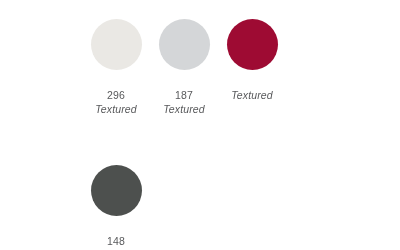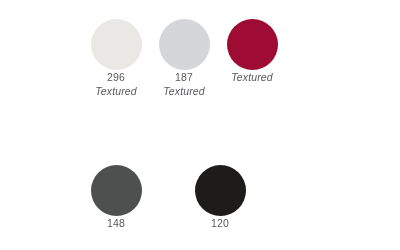--- a/index.html
+++ b/index.html
@@ -37,20 +37,21 @@
     flex-direction: column;
     align-items: center;
   }
   .swatch-dot {
     width: 51px;
     height: 51px;
     border-radius: 50%;
     flex: 0 0 auto;
   }
   .swatch-label {
+    margin-top: 18px;
     text-align: center;
     color: #58595b;
     font-size: 10.5px;
     line-height: 14px;
     letter-spacing: 0.15px;
     white-space: nowrap;
   }
   .swatch-code {
     display: block;
   }
@@ -94,23 +95,16 @@
   <div class="swatch-row row-2">
 
     <div class="swatch-cell">
       <div class="swatch-dot" style="background:#4d504e;"></div>
       <div class="swatch-label" style="color: rgb(88, 89, 91);">
         <span class="swatch-code">148</span>
         <span class="swatch-finish"></span>
       </div>
     </div>
 
-    <div class="swatch-cell">
-      <div class="swatch-dot" style="background:#1e1c1a;"></div>
-      <div class="swatch-label" style="color: rgb(88, 89, 91);">
-        <span class="swatch-code">120</span>
-        <span class="swatch-finish"></span>
-      </div>
-    </div>
 
   </div>
 
 </div>
 
 </body></html>

